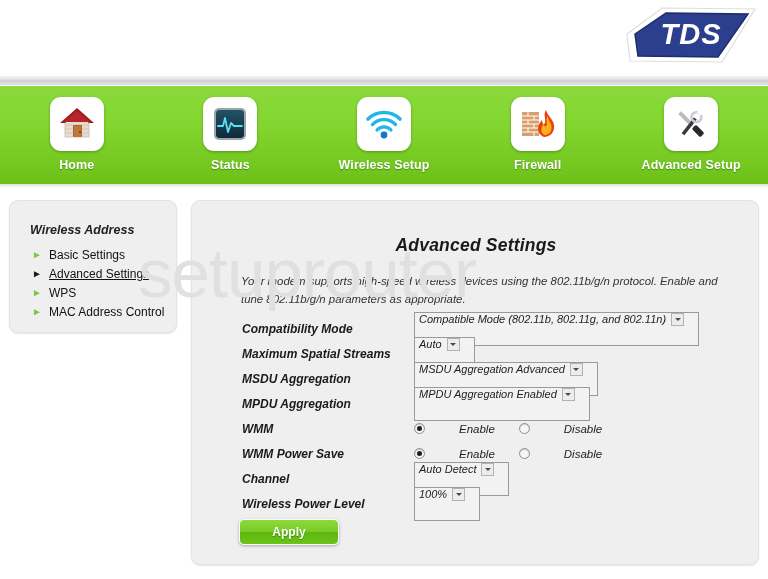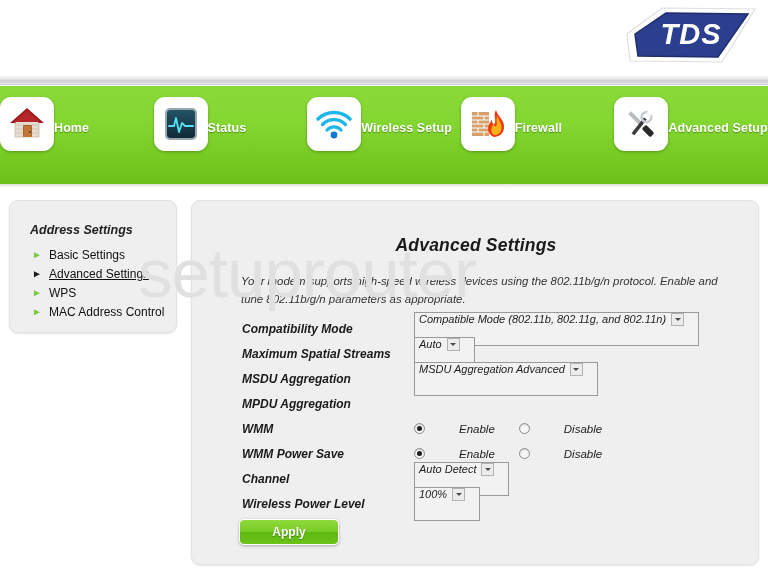--- a/index.html
+++ b/index.html
@@ -43,21 +43,21 @@
     position: absolute;
     left: 0; top: 86px;
     width: 768px; height: 98px;
     background: linear-gradient(to bottom, #8ada3a 0%, #83d62f 40%, #72c61e 85%, #6cbf19 100%);
     display: flex;
     align-items: flex-start;
   }
   .nav-item {
     flex: 1 1 0;
     display: flex;
-    flex-direction: row;
+    flex-direction: column;
     align-items: center;
     padding-top: 11px;
     cursor: pointer;
   }
   .nav-icon-box {
     width: 54px; height: 54px;
     background: #ffffff;
     border-radius: 11px;
     box-shadow: 0 1px 3px rgba(0,0,0,0.28);
     display: flex;
@@ -400,21 +400,21 @@
     </div>
     <div class="nav-label">Advanced Setup</div>
   </div>
 
 </div>
 <div id="navbar-shadow"></div>
 
 <div id="watermark">setuprouter</div>
 
 <div id="sidebar">
-  <div id="sidebar-title">Address Settings</div>
+  <div id="sidebar-title">Wireless Address</div>
   <ul id="sidebar-list">
     <li>
       <span class="side-arrow">►</span>
       <span class="side-text">Basic Settings</span>
     </li>
     <li class="active">
       <span class="side-arrow">►</span>
       <span class="side-text">Advanced Settings</span>
     </li>
     <li>
@@ -459,20 +459,26 @@
       <div class="row-field">
         <div class="sel">
           <span class="sel-text">MSDU Aggregation Advanced</span>
           <span class="sel-btn"></span>
         </div>
       </div>
     </div>
 
     <div class="row">
       <div class="row-label">MPDU Aggregation</div>
+      <div class="row-field">
+        <div class="sel">
+          <span class="sel-text">MPDU Aggregation Enabled</span>
+          <span class="sel-btn"></span>
+        </div>
+      </div>
     </div>
 
     <div class="row">
       <div class="row-label">WMM</div>
       <div class="row-field">
         <div class="radio-group">
           <div class="radio-opt on">
             <span class="radio-dot"></span>
             <span class="radio-label">Enable</span>
           </div>

